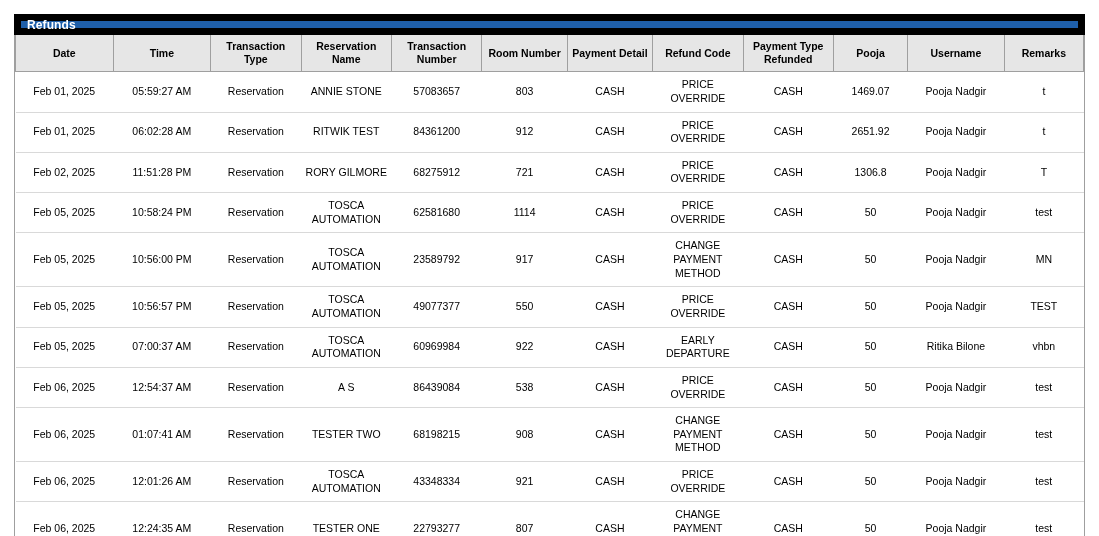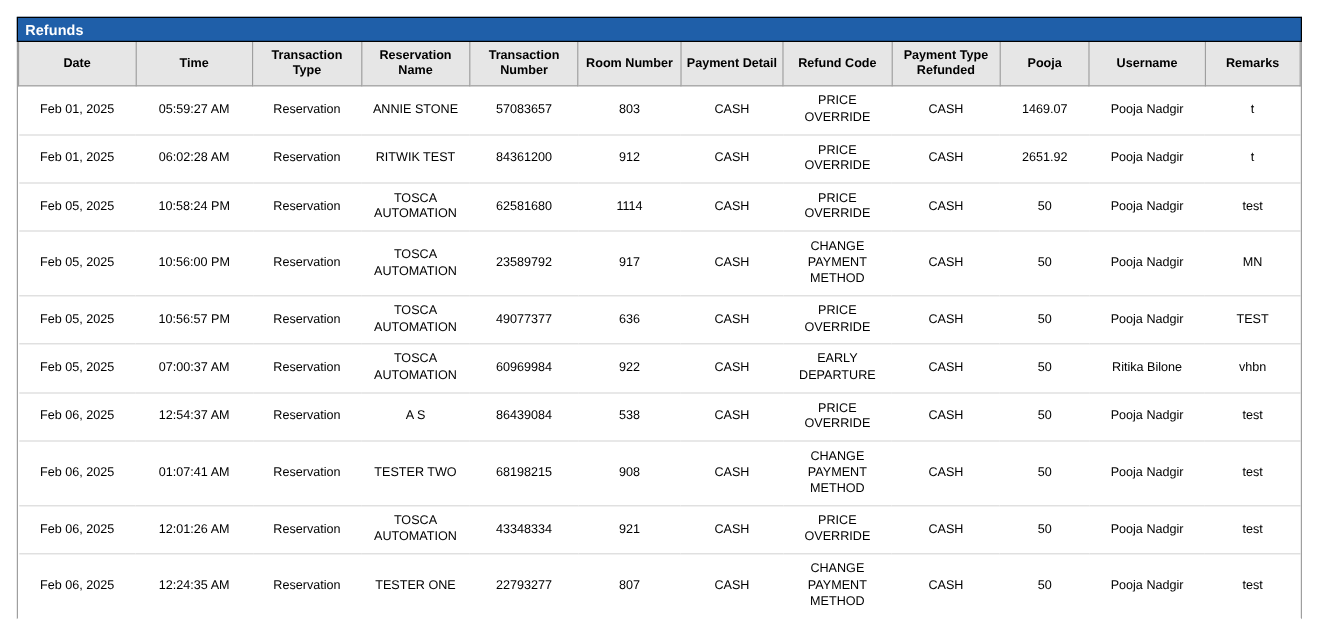--- a/index.html
+++ b/index.html
@@ -17,21 +17,21 @@
     overflow: hidden;
   }
   .report {
     position: absolute;
     left: 14px;
     top: 14px;
     width: 1071px;
   }
   .report-title-bar {
     background: #1F5FA9;
-    border: 1px solid #000000;
+    border: 7px solid #000000;
     height: 21px;
     display: flex;
     align-items: center;
     padding: 0 6px;
   }
   .report-title-bar .title {
     color: #ffffff;
     font-size: 12px;
     font-weight: bold;
     letter-spacing: 0.1px;
@@ -151,20 +151,34 @@
             <td>84361200</td>
             <td>912</td>
             <td>CASH</td>
             <td>PRICE OVERRIDE</td>
             <td>CASH</td>
             <td>2651.92</td>
             <td>Pooja Nadgir</td>
             <td>t</td>
           </tr>
           <tr>
+            <td>Feb 02, 2025</td>
+            <td>11:51:28 PM</td>
+            <td>Reservation</td>
+            <td>RORY GILMORE</td>
+            <td>68275912</td>
+            <td>721</td>
+            <td>CASH</td>
+            <td>PRICE OVERRIDE</td>
+            <td>CASH</td>
+            <td>1306.8</td>
+            <td>Pooja Nadgir</td>
+            <td>T</td>
+          </tr>
+          <tr>
             <td>Feb 05, 2025</td>
             <td>10:58:24 PM</td>
             <td>Reservation</td>
             <td>TOSCA AUTOMATION</td>
             <td>62581680</td>
             <td>1114</td>
             <td>CASH</td>
             <td>PRICE OVERRIDE</td>
             <td>CASH</td>
             <td>50</td>
@@ -184,21 +198,21 @@
             <td>50</td>
             <td>Pooja Nadgir</td>
             <td>MN</td>
           </tr>
           <tr>
             <td>Feb 05, 2025</td>
             <td>10:56:57 PM</td>
             <td>Reservation</td>
             <td>TOSCA AUTOMATION</td>
             <td>49077377</td>
-            <td>636</td>
+            <td>550</td>
             <td>CASH</td>
             <td>PRICE OVERRIDE</td>
             <td>CASH</td>
             <td>50</td>
             <td>Pooja Nadgir</td>
             <td>TEST</td>
           </tr>
           <tr>
             <td>Feb 05, 2025</td>
             <td>07:00:37 AM</td>

